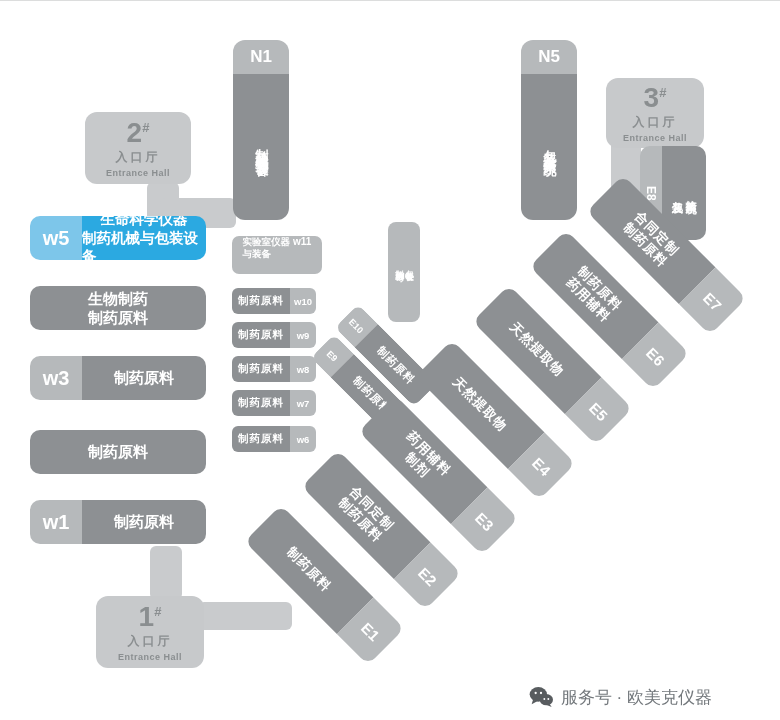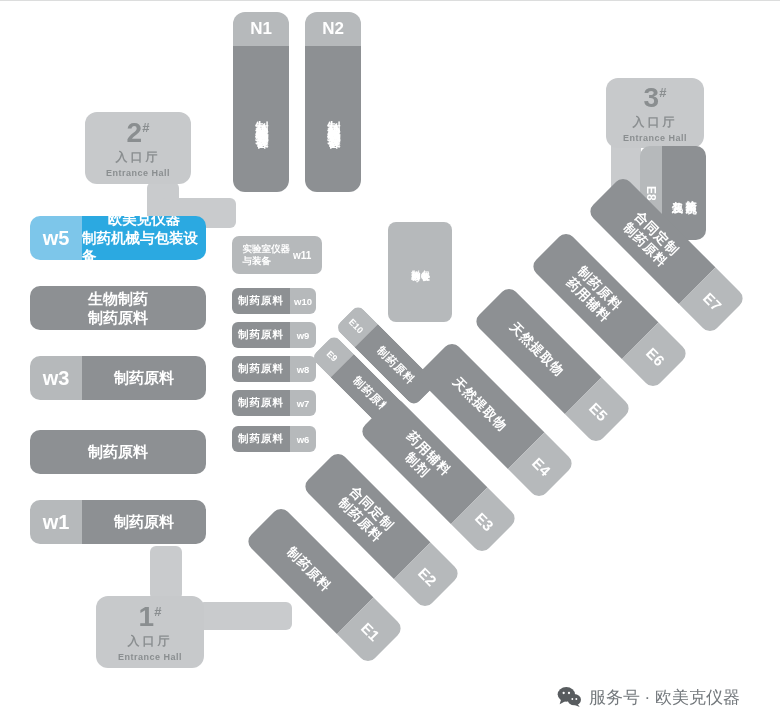--- a/index.html
+++ b/index.html
@@ -5,44 +5,44 @@
   html,body{margin:0;padding:0;background:#fff;}
   .stage{
     position:relative;width:780px;height:720px;background:#ffffff;
     font-family:"Liberation Sans",sans-serif;overflow:hidden;
     --chip:#b6b9bb;--dark:#8d9093;--ent:#c7c9cb;--blue:#2ba9e1;--blueL:#7dc6ea;--conn:#c9cbcd;
   }
   .hairline{position:absolute;left:0;top:0;width:100%;height:1px;background:#dcdddd;}
   .connector{position:absolute;background:var(--conn);border-radius:6px;}
 
   
-  .nhall{position:absolute;top:12px;width:56px;height:180px;border-radius:12px;overflow:hidden;display:flex;flex-direction:column;}
+  .nhall{position:absolute;top:40px;width:56px;height:180px;border-radius:12px;overflow:hidden;display:flex;flex-direction:column;}
   .nhead{height:34px;background:var(--chip);color:#fff;font-weight:bold;font-size:17px;display:flex;align-items:center;justify-content:center;}
   .nbody{flex:1;background:var(--dark);display:flex;align-items:center;justify-content:center;gap:1px;padding:6px 0;}
   .vtext{writing-mode:vertical-lr;text-orientation:upright;color:#fff;font-weight:bold;font-size:13px;letter-spacing:2px;line-height:1.15;}
   .vtiny{font-size:8px;letter-spacing:1px;}
   .ve8{font-size:11px;letter-spacing:1px;}
 
   
   .whall{position:absolute;left:30px;width:176px;height:44px;border-radius:10px;overflow:hidden;display:flex;}
   .wchip{width:52px;background:var(--chip);color:#fff;font-weight:bold;font-size:20px;display:flex;align-items:center;justify-content:center;}
   .wbody{flex:1;background:var(--dark);color:#fff;font-weight:bold;font-size:15px;line-height:1.3;display:flex;flex-direction:column;align-items:center;justify-content:center;}
   .whall.blue .wchip{background:var(--blueL);}
   .whall.blue .wbody{background:var(--blue);font-size:14.5px;}
 
   
-  .w11{position:absolute;left:232px;top:236px;width:84px;height:38px;background:var(--chip);border-radius:7px;display:flex;align-items:center;justify-content:center;gap:3px;padding:0 3px;}
+  .w11{position:absolute;left:232px;top:236px;width:84px;height:38px;background:var(--chip);border-radius:7px;display:flex;align-items:flex-start;justify-content:center;gap:3px;padding:0 3px;}
   .w11-lines{display:flex;flex-direction:column;color:#fff;font-weight:bold;font-size:9.5px;line-height:1.3;}
   .w11-chip{color:#fff;font-weight:bold;font-size:10px;}
   .wrow{position:absolute;left:232px;width:84px;height:26px;border-radius:6px;overflow:hidden;display:flex;}
   .wrow-body{flex:1;background:var(--dark);color:#fff;font-weight:bold;font-size:10.5px;display:flex;align-items:center;justify-content:center;letter-spacing:1px;}
   .wrow-chip{width:26px;background:var(--chip);color:#fff;font-weight:bold;font-size:9.5px;display:flex;align-items:center;justify-content:center;}
 
   
-  .n6{position:absolute;left:388px;top:222px;width:32px;height:92px;background:var(--chip);border-radius:8px;display:flex;flex-direction:column;align-items:center;justify-content:center;padding:4px 16px;}
+  .n6{position:absolute;left:388px;top:222px;width:32px;height:92px;background:var(--chip);border-radius:8px;display:flex;flex-direction:column;align-items:center;justify-content:center;padding:4px 0;}
   .n6-cols{display:flex;gap:1px;align-items:center;justify-content:center;}
   .n6-label{color:#fff;font-weight:bold;font-size:9px;margin-top:3px;}
 
   
   .ebar{position:absolute;width:175px;height:52px;border-radius:10px;overflow:hidden;display:flex;transform:rotate(45deg);}
   .ebar-body{flex:1;background:var(--dark);color:#fff;font-weight:bold;font-size:13px;line-height:1.25;display:flex;flex-direction:column;align-items:center;justify-content:center;letter-spacing:1px;}
   .ebar-chip{width:44px;background:var(--chip);color:#fff;font-weight:bold;font-size:15px;display:flex;align-items:center;justify-content:center;}
 
   .sbar{position:absolute;width:112px;height:33px;border-radius:8px;overflow:hidden;display:flex;transform:rotate(45deg);}
   .sbar-chip{width:28px;background:var(--chip);color:#fff;font-weight:bold;font-size:9px;display:flex;align-items:center;justify-content:center;}
@@ -54,21 +54,21 @@
   .e8-body{flex:1;background:var(--dark);display:flex;align-items:center;justify-content:center;gap:1px;}
 
   
   .entrance{position:absolute;background:var(--ent);border-radius:12px;display:flex;flex-direction:column;align-items:center;justify-content:center;color:#8a8e90;}
   .ent-num{font-size:28px;font-weight:bold;line-height:1;}
   .ent-num sup{font-size:13px;}
   .ent-cn{font-size:12px;font-weight:bold;letter-spacing:3px;margin-top:2px;}
   .ent-en{font-size:9px;font-weight:bold;margin-top:2px;letter-spacing:0.5px;}
 
   
-  .footer{position:absolute;left:0;top:674px;width:780px;height:46px;display:flex;align-items:center;justify-content:flex-end;padding-right:40px;box-sizing:border-box;gap:8px;}
+  .footer{position:absolute;left:0;top:674px;width:780px;height:46px;display:flex;align-items:center;justify-content:flex-end;padding-right:68px;box-sizing:border-box;gap:8px;}
   .footer-text{color:#73787c;font-size:17px;}
   .wechat-icon{display:inline-flex;align-items:center;}
 </style>
 </head>
 <body>
 
 <div class="stage">
   <div class="hairline"></div>
 
   <div class="connector" style="left:147px;top:182px;width:32px;height:54px"></div>
@@ -76,24 +76,24 @@
   <div class="connector" style="left:150px;top:546px;width:32px;height:54px"></div>
   <div class="connector" style="left:198px;top:602px;width:94px;height:28px"></div>
   <div class="connector" style="left:611px;top:140px;width:30px;height:62px"></div>
 
   <div class="nhall" style="left:233px">
     <div class="nhead">N1</div>
     <div class="nbody">
       <span class="vtext">制药机械与包装设备</span>
     </div>
   </div>
-  <div class="nhall" style="left:305px">
-    <div class="nhead">N2</div>
+  <div class="nhall" style="left:521px">
+    <div class="nhead">N5</div>
     <div class="nbody">
-      <span class="vtext">制药机械与包装设备</span>
+      <span class="vtext">包装及给药系统</span>
     </div>
   </div>
 
   <div class="n6">
     <div class="n6-cols">
       <span class="vtext vtiny">制药机械与</span>
       <span class="vtext vtiny">包装设备</span>
     </div>
     <div class="n6-label">N6</div>
   </div>
@@ -118,21 +118,21 @@
     <div class="e8-chip">E8</div>
     <div class="e8-body">
       <span class="vtext ve8">包装及</span>
       <span class="vtext ve8">给药系统</span>
     </div>
   </div>
 
   <div class="whall blue" style="top:216px">
     <div class="wchip">w5</div>
     <div class="wbody">
-      <span>欧美克仪器</span>
+      <span>生命科学仪器</span>
       <span>制药机械与包装设备</span>
     </div>
   </div>
   <div class="whall" style="top:286px">
     <div class="wbody">
       <span>生物制药</span>
       <span>制药原料</span>
     </div>
   </div>
   <div class="whall" style="top:356px">

